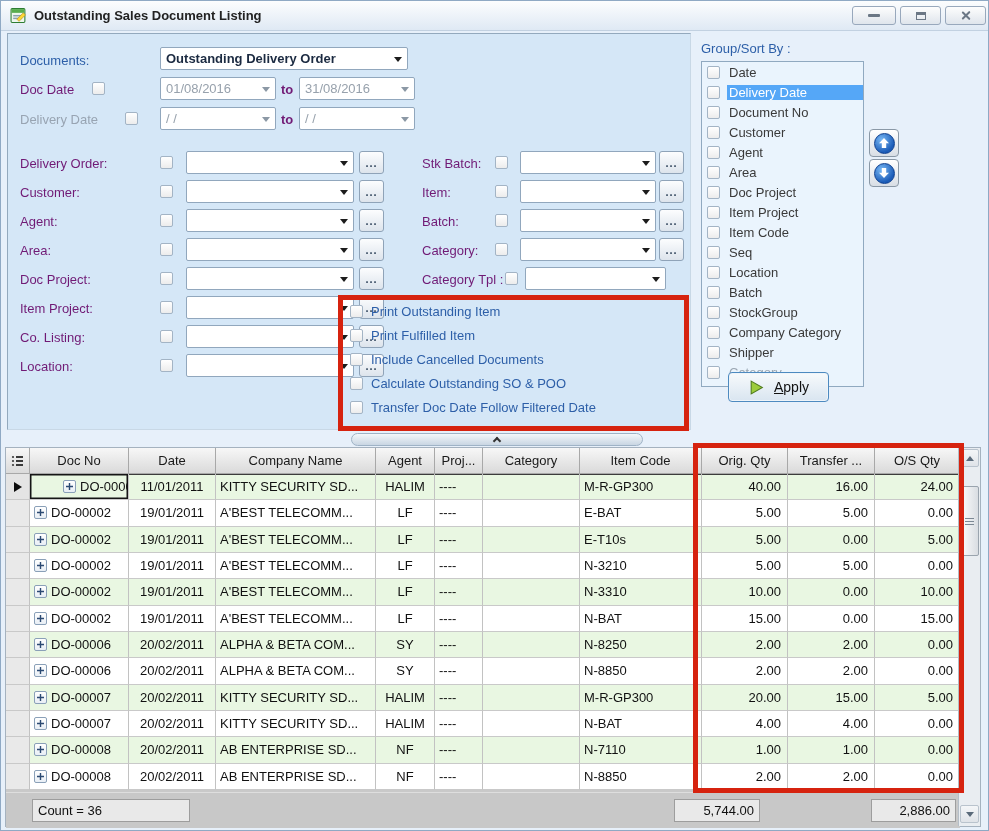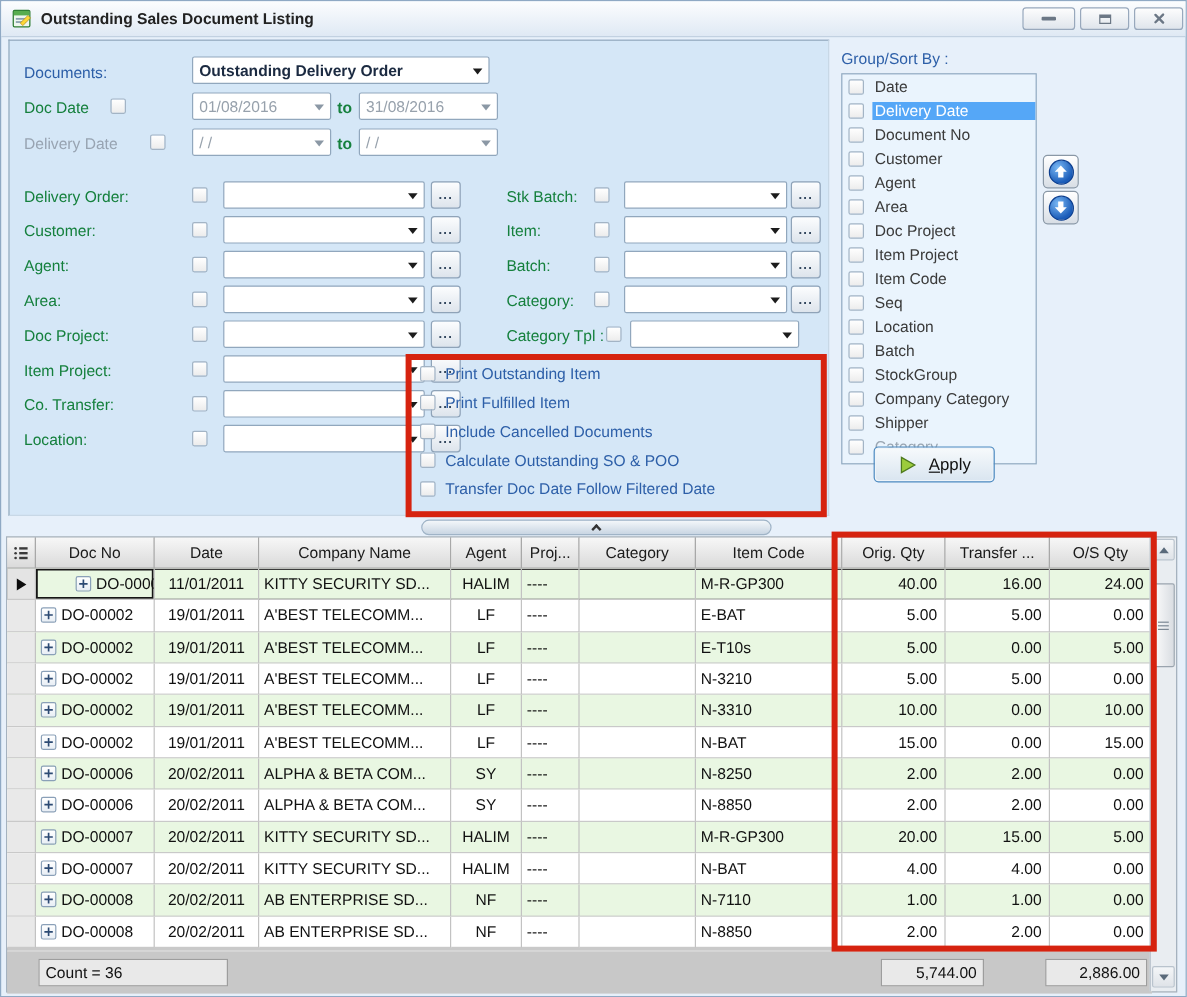--- a/index.html
+++ b/index.html
@@ -25,21 +25,21 @@
   .glyph-min { width:12px; height:3px; background:#6b7785; border-radius:1px; }
   .glyph-max { width:10px; height:8px; border:1px solid #6b7785; border-top:3px solid #6b7785; }
   .glyph-x { position:relative; width:11px; height:11px; }
   .glyph-x::before,.glyph-x::after{ content:""; position:absolute; left:5px; top:0; width:2.4px; height:11px; background:#6b7785; border-radius:1px;}
   .glyph-x::before{ transform:rotate(45deg);} .glyph-x::after{ transform:rotate(-45deg);}
   
   #filter-panel {
     position:absolute; left:6px; top:32px; width:684px; height:397px;
     background:#d5e7f7; border:1px solid #93a9bd; border-right-color:#c8d8e6; border-bottom-color:#c8d8e6;
   }
-  .nav-label { color:#15803d; }
+  .nav-label { color:#701a75; }
   .blue-label { color:#2d5fa8; }
   .gray-label { color:#98a4b2; }
   .combo {
     position:absolute; height:23px; background:#fff; border:1px solid #91a7bd; border-radius:2px;
     display:flex; align-items:center; padding:0 18px 0 5px; cursor:default;
   }
   .combo .arr { position:absolute; right:5px; top:9px; width:0; height:0;
     border-left:4px solid transparent; border-right:4px solid transparent; border-top:5px solid #1c1c1c; }
   .combo.disabled { color:#97a1ac; }
   .combo.disabled .arr { border-top-color:#8b98a5; }
@@ -245,21 +245,21 @@
         </div>
         <div class="frow" style="top: 262px;">
           <span class="flabel nav-label">Item Project:</span>
           <span class="cb"></span>
           <div class="combo">
             <span class="arr"></span>
           </div>
           <button class="dots">...</button>
         </div>
         <div class="frow" style="top: 291px;">
-          <span class="flabel nav-label">Co. Transfer:</span>
+          <span class="flabel nav-label">Co. Listing:</span>
           <span class="cb"></span>
           <div class="combo">
             <span class="arr"></span>
           </div>
           <button class="dots">...</button>
         </div>
         <div class="frow" style="top: 320px;">
           <span class="flabel nav-label">Location:</span>
           <span class="cb"></span>
           <div class="combo">
@@ -689,21 +689,21 @@
           <div class="gcell" style="width: 48px;">----</div>
           <div class="gcell" style="width: 97px;"></div>
           <div class="gcell" style="width: 122px;">N-8850</div>
           <div class="gcell num" style="width: 86px;">2.00</div>
           <div class="gcell num" style="width: 87px;">2.00</div>
           <div class="gcell num" style="width: 85px;">0.00</div>
         </div>
       </div>
     <div id="grid-footer">
       <div class="fbox" style="left:26px;width:158px;">Count = 36</div>
-      <div class="fbox num" style="left:728px;width:86px;">5,744.00</div>
+      <div class="fbox num" style="left:668px;width:86px;">5,744.00</div>
       <div class="fbox num" style="left:865px;width:85px;">2,886.00</div>
     </div>
     <div id="vscroll">
       <span class="sbtn" style="top:1px;">
           <span class="tri-up"></span>
         </span>
       <div id="sthumb">
           <i></i>
           <i></i>
           <i></i>

